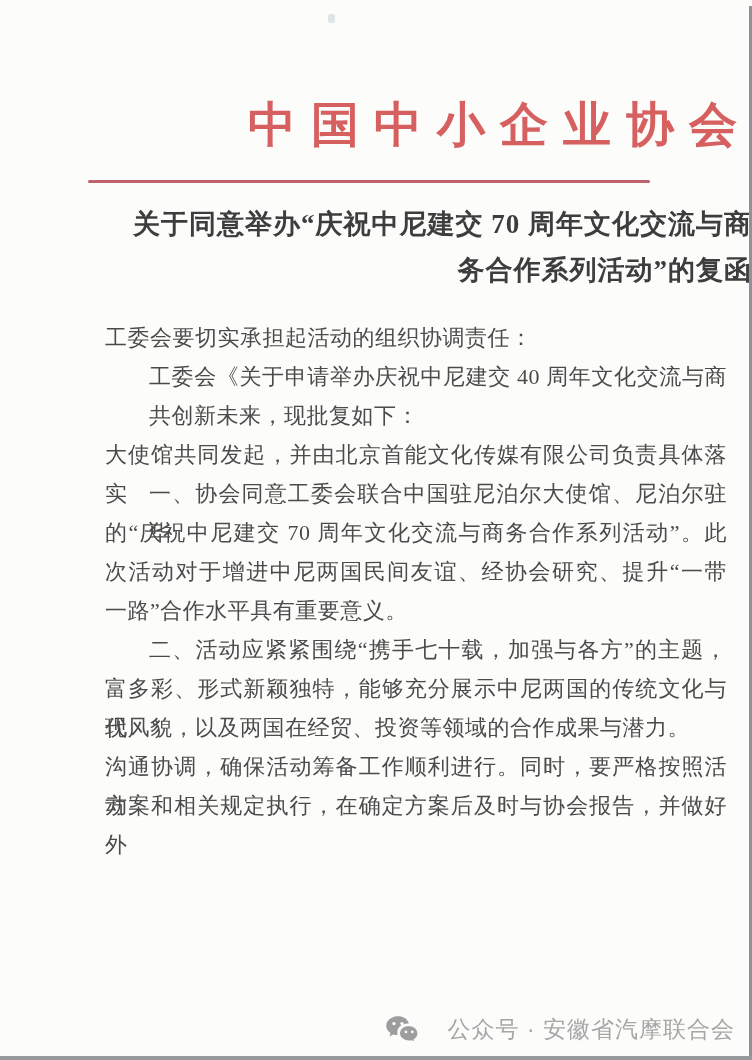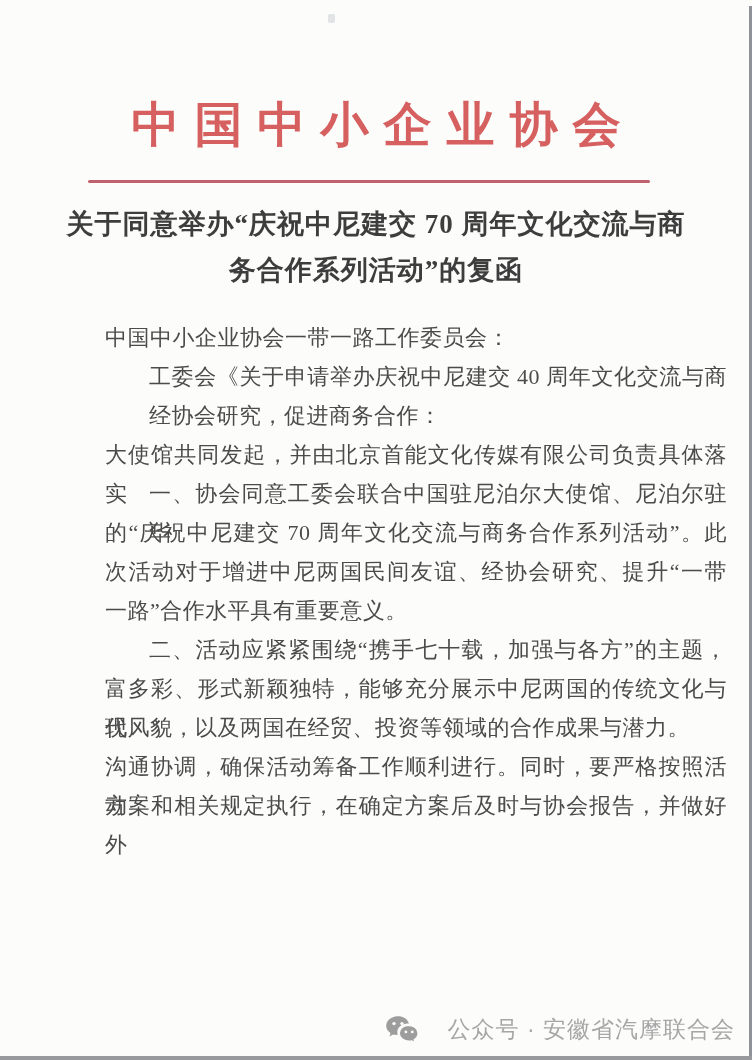--- a/index.html
+++ b/index.html
@@ -12,37 +12,37 @@
     font-family:"Liberation Serif", serif;
   }
   
   .edge-right{position:absolute;top:6px;right:0;width:3px;height:1054px;background:#8f9296;}
   .edge-bottom{position:absolute;left:0;bottom:0;width:752px;height:4px;background:#97999c;}
   .speck{position:absolute;left:328px;top:14px;width:7px;height:9px;background:rgba(175,182,188,.35);border-radius:2px;}
 
   
   .org-name{
     position:absolute;top:96px;left:0;width:752px;
-    text-align:center;
+    text-align:right;
     color:#d65f5f;
     font-size:48px;line-height:58px;
     font-weight:600;
     letter-spacing:15px;
     text-indent:15px;
     white-space:nowrap;
   }
   .red-rule{
     position:absolute;top:180px;left:88px;width:562px;height:3px;
     background:#c0616e;border-radius:2px;
   }
 
   
   .doc-title{
     position:absolute;top:201px;left:0;width:752px;
-    text-align:center;
+    text-align:right;
     color:#3d3d3d;
     font-size:27px;line-height:46px;
     font-weight:600;
     letter-spacing:1px;
   }
 
   
   .letter-body{
     position:absolute;top:318px;left:105px;width:622px;
     color:#4b4b4b;
@@ -84,23 +84,23 @@
 
   <div class="red-rule"></div>
 
   <div class="doc-title">
     <div>关于同意举办“庆祝中尼建交 70 周年文化交流与商</div>
     <div>务合作系列活动”的复函</div>
   </div>
 
   <div class="letter-body">
 
-  <div class="body-line">中国中小企业协会一带一路工作委员会：</div>
+  <div class="body-line">工委会要切实承担起活动的组织协调责任：</div>
       <div class="body-line indent fill">工委会《关于申请举办庆祝中尼建交 40 周年文化交流与商</div>
-      <div class="body-line indent">经协会研究，促进商务合作：</div>
+      <div class="body-line indent">共创新未来，现批复如下：</div>
       <div class="body-line fill">大使馆共同发起，并由北京首能文化传媒有限公司负责具体落实</div>
       <div class="body-line indent fill">一、协会同意工委会联合中国驻尼泊尔大使馆、尼泊尔驻华</div>
       <div class="body-line fill">的“庆祝中尼建交 70 周年文化交流与商务合作系列活动”。此</div>
       <div class="body-line fill">次活动对于增进中尼两国民间友谊、经协会研究、提升“一带</div>
       <div class="body-line">一路”合作水平具有重要意义。</div>
       <div class="body-line indent fill">二、活动应紧紧围绕“携手七十载，加强与各方”的主题，</div>
       <div class="body-line fill">富多彩、形式新颖独特，能够充分展示中尼两国的传统文化与现</div>
       <div class="body-line">代风貌，以及两国在经贸、投资等领域的合作成果与潜力。</div>
       <div class="body-line fill">沟通协调，确保活动筹备工作顺利进行。同时，要严格按照活动</div>
       <div class="body-line fill">方案和相关规定执行，在确定方案后及时与协会报告，并做好外</div>

